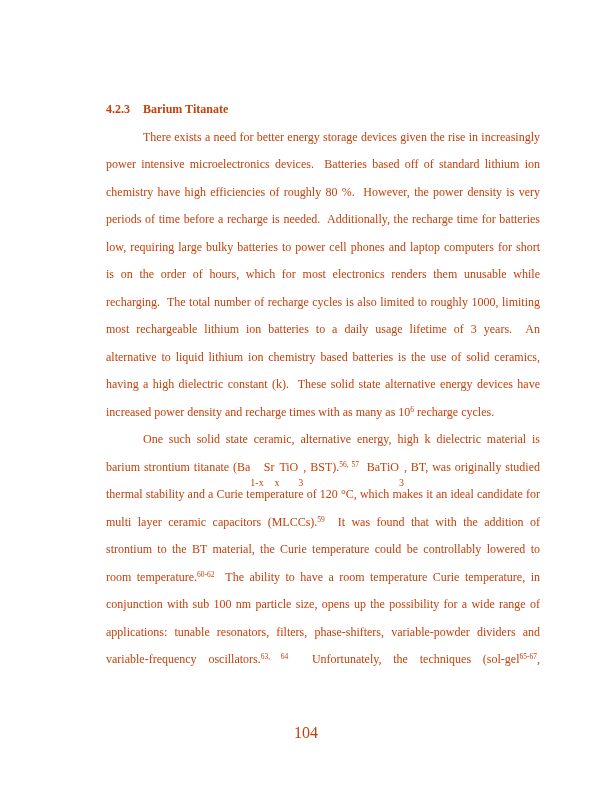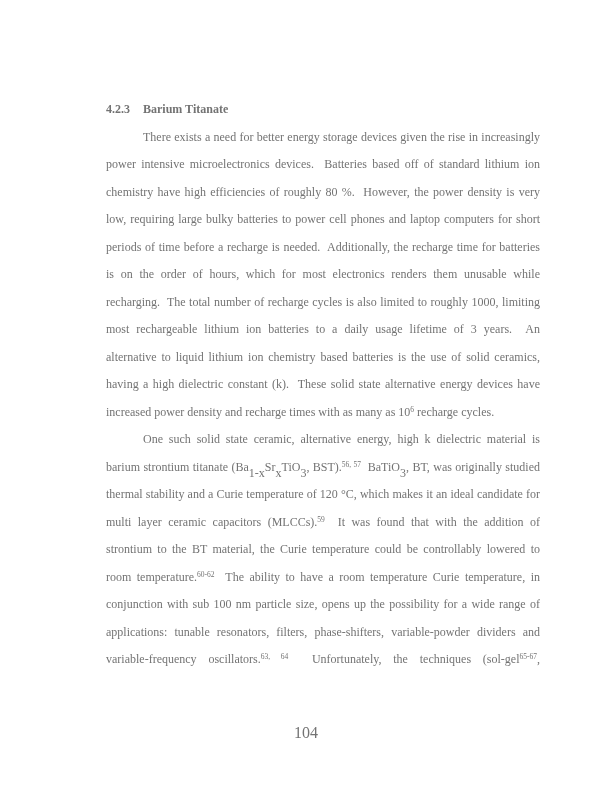--- a/index.html
+++ b/index.html
@@ -1,20 +1,20 @@
 <!DOCTYPE html>
 <html><head>
 <meta charset="utf-8">
 <style>
   html,body { margin:0; padding:0; background:#ffffff; }
   .page {
     position:relative;
     width:612px; height:778px;
     background:#ffffff;
-    color:#737373;
+    color:#c2410c;
     font-family:"Liberation Serif","DejaVu Serif",serif;
     overflow:hidden;
   }
   .content {
     position:absolute;
     left:106px; top:96px;
     width:434px;
   }
   .heading {
     font-size:12px;
@@ -29,21 +29,21 @@
     height:27.5px;
     line-height:27.5px;
   }
   .line.j {
     text-align:justify;
     text-align-last:justify;
     text-justify:inter-word;
   }
   .line.indent { text-indent:37px; }
   .sup { font-size:7.5px; position:relative; top:-4px; }
-  .sub { font-size:12px; position:relative; top:6px; }
+  .sub { font-size:10px; position:relative; top:15px; }
   .footer {
     position:absolute;
     top:726px; left:0;
     width:612px;
     text-align:center;
     font-size:16px;
     line-height:14px;
   }
 </style>
 </head>
@@ -52,22 +52,22 @@
 <div class="page">
   <div class="content">
     <div class="heading">
       <span class="num">4.2.3</span><span>Barium Titanate</span>
     </div>
     <div id="paras">
         <div>
           <div class="line j indent"><span>There exists a need for better energy storage devices given the rise in increasingly</span></div>
           <div class="line j"><span>power intensive microelectronics devices.&nbsp; Batteries based off of standard lithium ion</span></div>
           <div class="line j"><span>chemistry have high efficiencies of roughly 80 %.&nbsp; However, the power density is very</span></div>
+          <div class="line j"><span>periods of time before a recharge is needed.&nbsp; Additionally, the recharge time for batteries</span></div>
           <div class="line j"><span>low, requiring large bulky batteries to power cell phones and laptop computers for short</span></div>
-          <div class="line j"><span>periods of time before a recharge is needed.&nbsp; Additionally, the recharge time for batteries</span></div>
           <div class="line j"><span>is on the order of hours, which for most electronics renders them unusable while</span></div>
           <div class="line j"><span>recharging.&nbsp; The total number of recharge cycles is also limited to roughly 1000, limiting</span></div>
           <div class="line j"><span>most rechargeable lithium ion batteries to a daily usage lifetime of 3 years.&nbsp; An</span></div>
           <div class="line j"><span>alternative to liquid lithium ion chemistry based batteries is the use of solid ceramics,</span></div>
           <div class="line j"><span>having a high dielectric constant (k).&nbsp; These solid state alternative energy devices have</span></div>
           <div class="line"><span>increased power density and recharge times with as many as 10</span><span class="sup">6</span><span> recharge cycles.</span></div>
         </div>
         <div>
           <div class="line j indent"><span>One such solid state ceramic, alternative energy, high k dielectric material is</span></div>
           <div class="line j"><span>barium strontium titanate (Ba</span><span class="sub">1-x</span><span>Sr</span><span class="sub">x</span><span>TiO</span><span class="sub">3</span><span>, BST).</span><span class="sup">56, 57</span><span>&nbsp; BaTiO</span><span class="sub">3</span><span>, BT, was originally studied</span></div>

